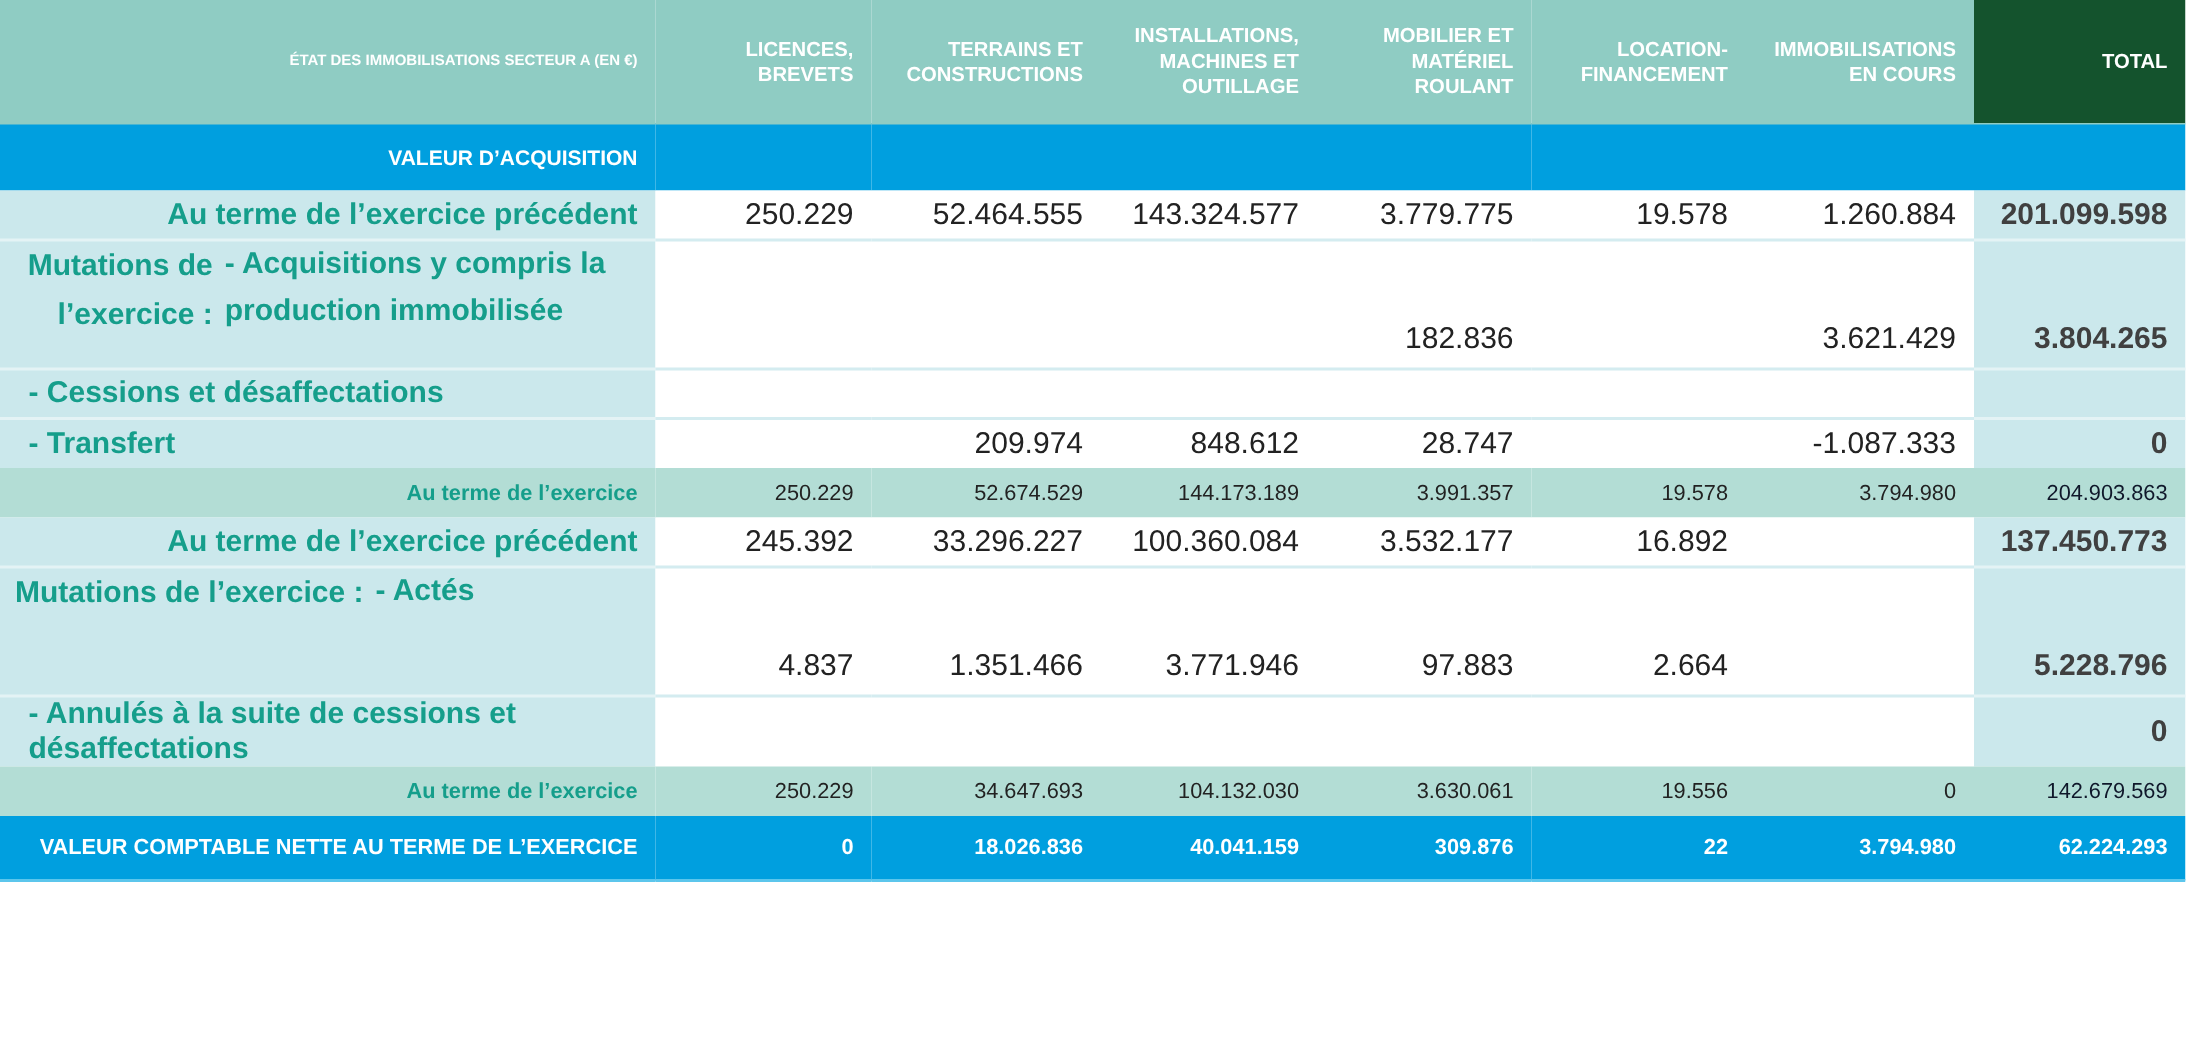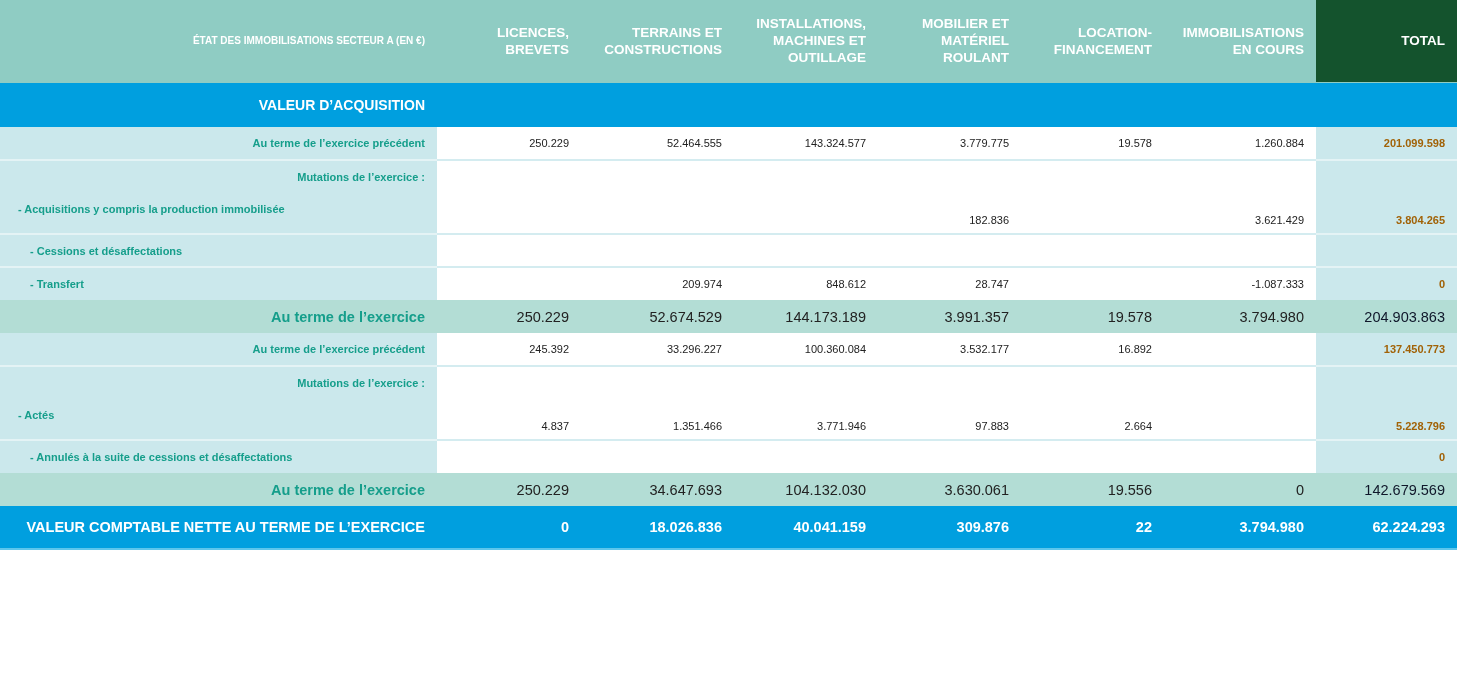--- a/index.html
+++ b/index.html
@@ -18,27 +18,27 @@
 
   
   tr.head th { height: 82px; background: #8fccc3; color: #ffffff; font-weight: bold; font-size: 13.5px; line-height: 17px; text-transform: uppercase; }
   tr.head th.total { background: #14532d; }
   tr.head th.label-h { font-size: 10px; }
 
   
   tr.section td { background: #009fdf; color: #ffffff; font-weight: bold; height: 45px; font-size: 14px; border-top: 1px solid #8fccc3; }
 
   
-  tr.data td { height: 33px; background: #ffffff; color: #222222; border-bottom: 2px solid #d4ecf0; font-size: 11px; }
+  tr.data td { height: 33px; background: #ffffff; color: #222222; border-bottom: 2px solid #d4ecf0; font-size: 20px; }
   tr.data td.lbl { background: #cbe8ec; color: #159e8b; font-weight: bold; border-bottom: 2px solid #e4f3f5; }
-  tr.data td.lbl.left { text-align: left; padding-left: 30px; }
-  tr.data td.tot { background: #cbe8ec; color: #a16207; font-weight: bold; border-bottom: 2px solid #e4f3f5; }
+  tr.data td.lbl.left { text-align: left; padding-left: 19px; }
+  tr.data td.tot { background: #cbe8ec; color: #404040; font-weight: bold; border-bottom: 2px solid #e4f3f5; }
   tr.data.tall td { height: 66px; vertical-align: bottom; padding-bottom: 7px; }
   tr.data.tall td.lbl { padding-bottom: 0; }
-  .lbl-stack { display: flex; flex-direction: column; height: 72px; }
+  .lbl-stack { display: flex; flex-direction: row; height: 84px; }
   .lbl-stack .l1 { height: 33px; line-height: 33px; text-align: right; }
   .lbl-stack .l2 { height: 31px; line-height: 31px; text-align: left; padding-left: 8px; }
   tr.data.nob td { border-bottom: none; }
 
   
   tr.subtotal td { height: 33px; background: #b3ddd5; color: #222222; font-size: 14.5px; }
   tr.subtotal td.lbl { color: #159e8b; font-weight: bold; }
   tr.subtotal td.tot { color: #0f172a; font-weight: normal; }
 
   

